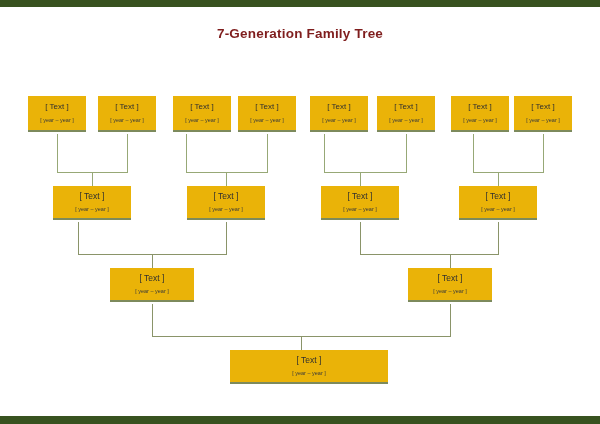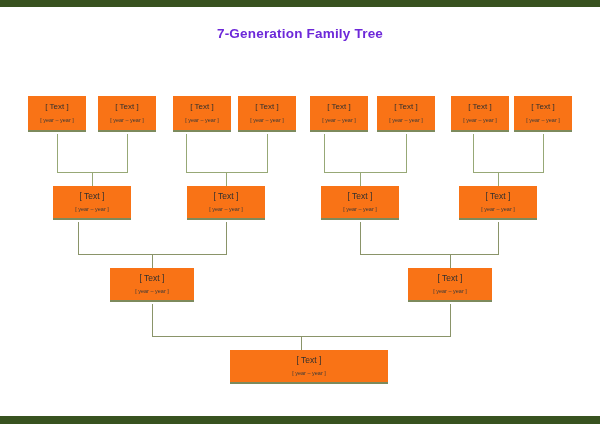--- a/index.html
+++ b/index.html
@@ -37,27 +37,27 @@
     background: #38521f;
   }
   .page-title {
     position: absolute;
     left: 0;
     top: 26px;
     width: 600px;
     text-align: center;
     font-size: 13.5px;
     font-weight: bold;
-    color: #6d28d9;
+    color: #7f1d1d;
     letter-spacing: 0.2px;
   }
   
   .node {
     position: absolute;
-    background: #f97316;
+    background: #eab308;
     border-bottom: 2px solid #7d8a5c;
     box-sizing: border-box;
     display: flex;
     flex-direction: column;
     align-items: center;
     justify-content: center;
     overflow: hidden;
     text-align: right;
   }
   .node .n-name {

